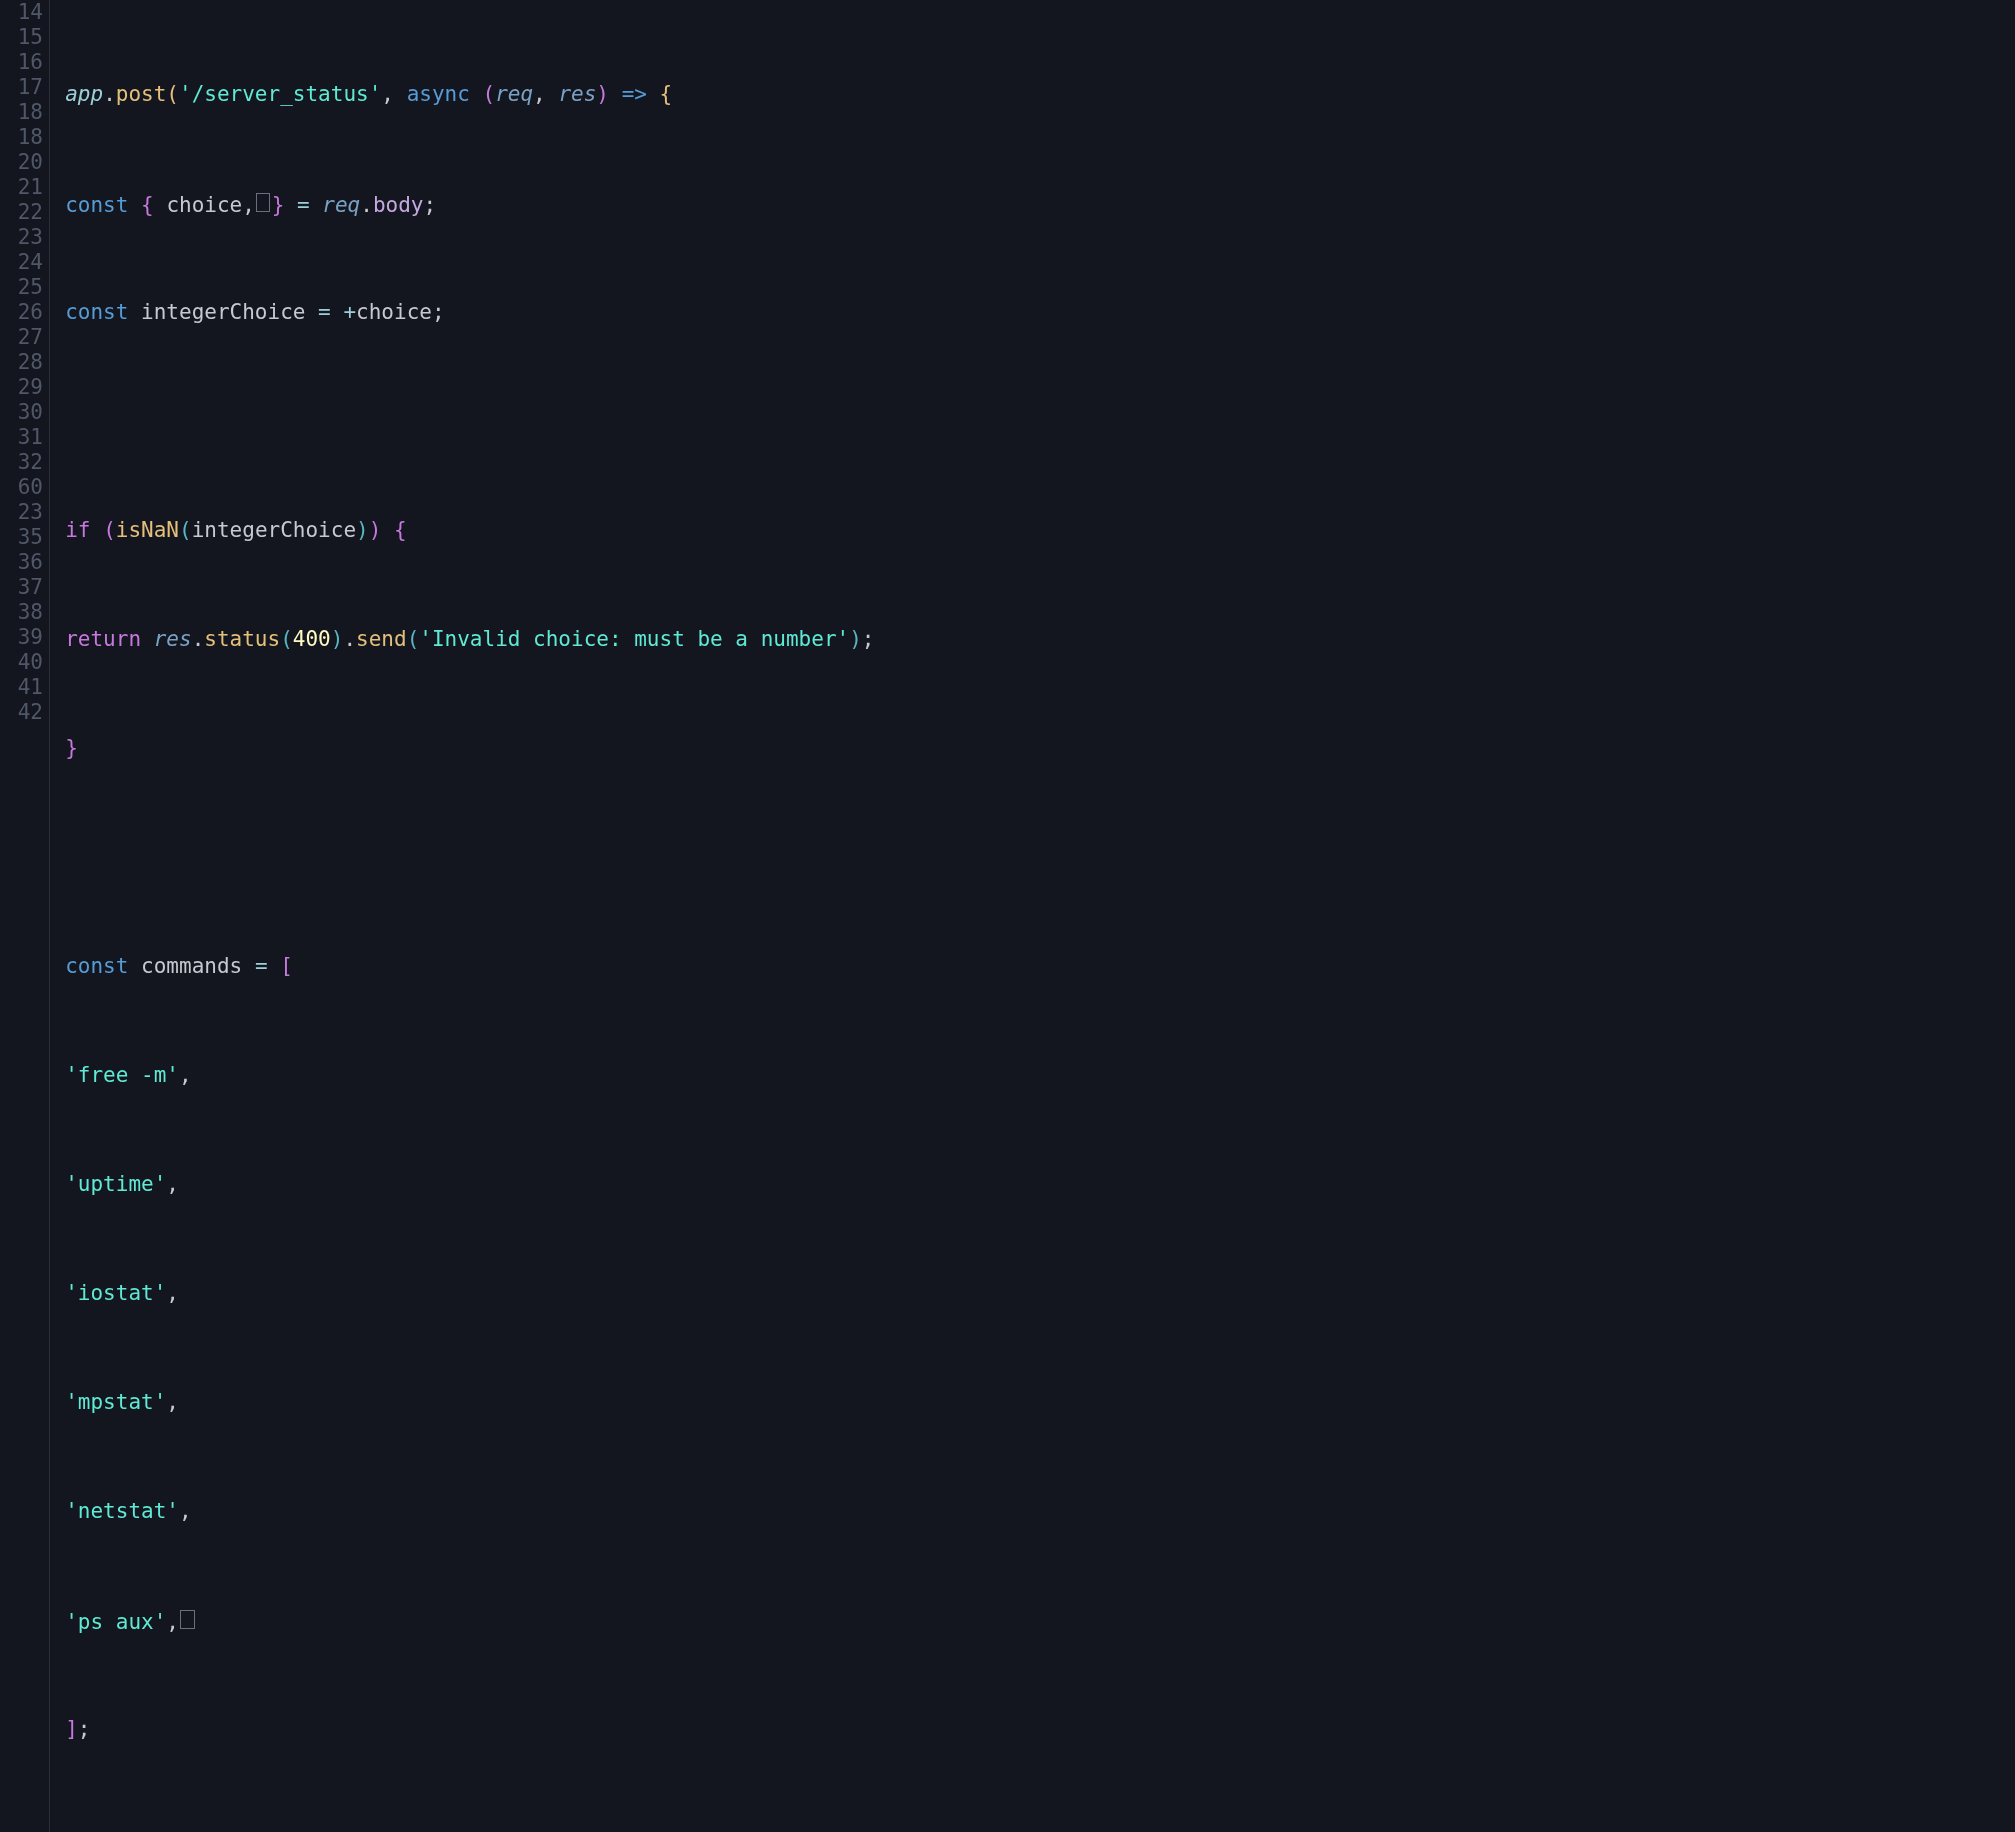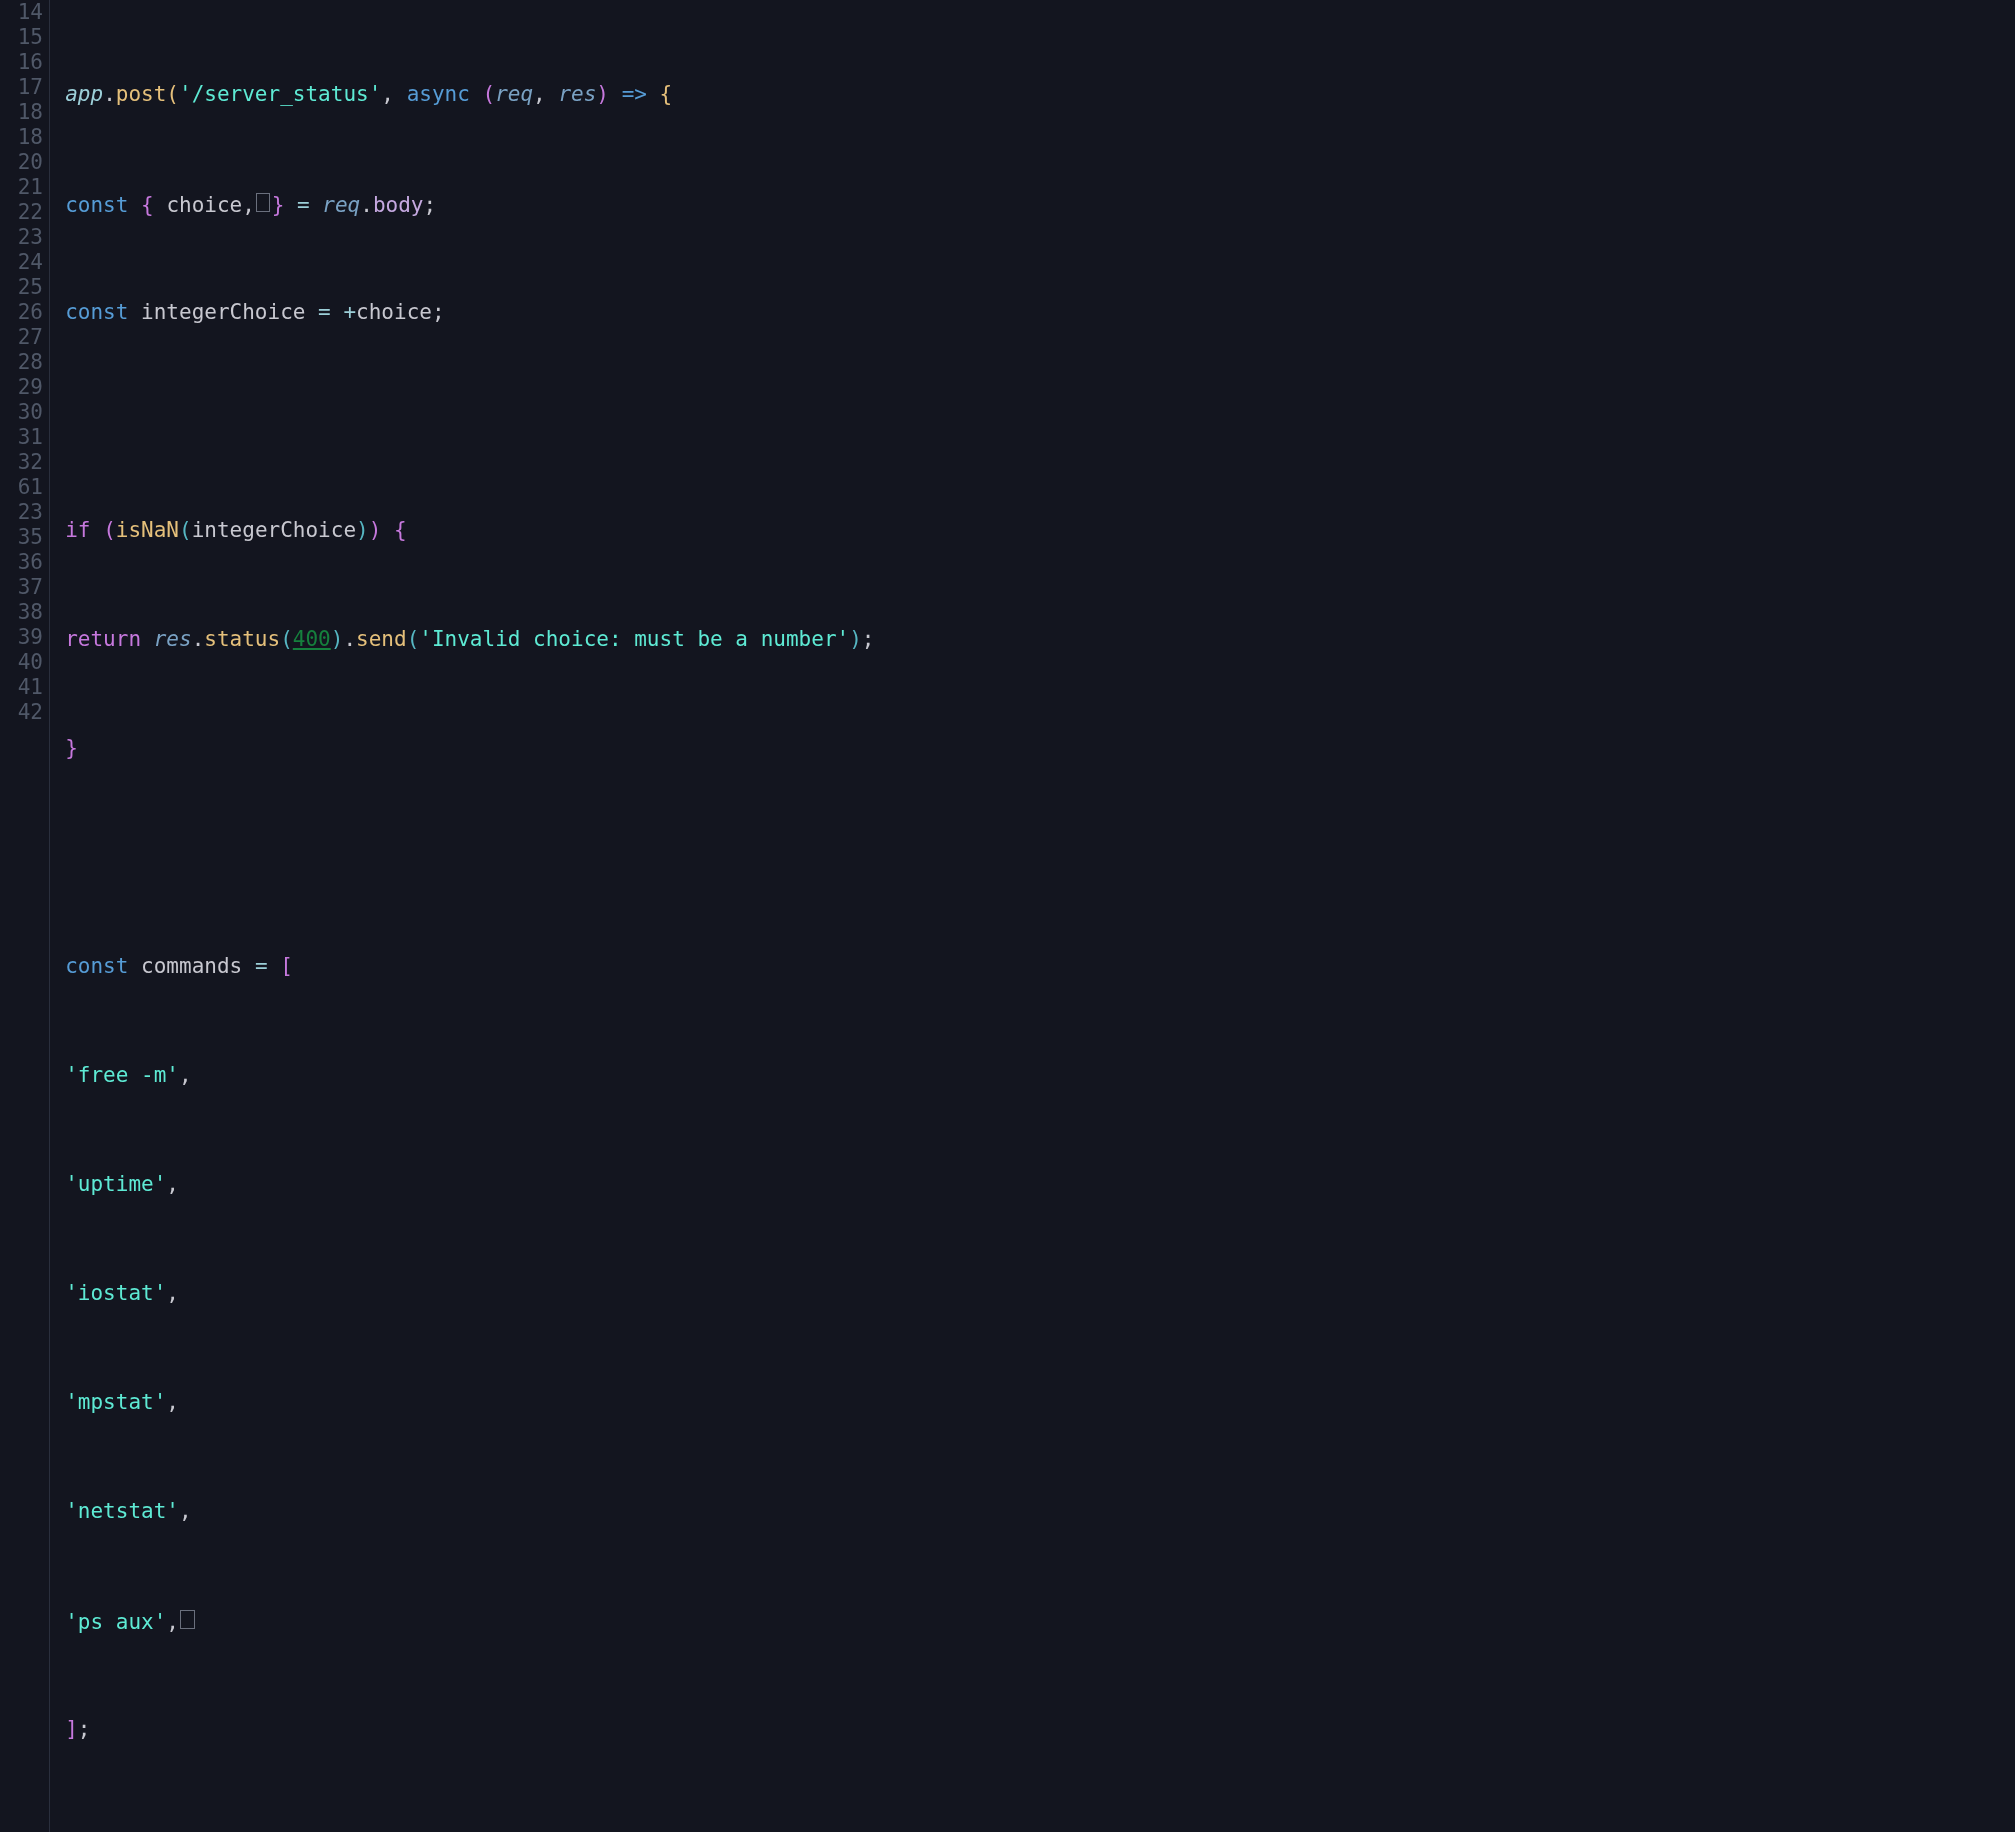--- a/index.html
+++ b/index.html
@@ -45,21 +45,21 @@
   }
   .tok-var    { color: #9ccfd8; font-style: italic; }
   .tok-prop   { color: #c5a8e0; }
   .tok-punc   { color: #e6c07b; }
   .tok-punc-b { color: #c678dd; }
   .tok-punc-c { color: #56b6c2; }
   .tok-str    { color: #5eead4; }
   .tok-kw     { color: #c678dd; }
   .tok-kw2    { color: #569cd6; }
   .tok-func   { color: #e5c07b; }
-  .tok-num    { color: #15803d; text-decoration: underline; }
+  .tok-num    { color: #fef9c3; }
   .tok-param  { color: #7aa2c4; font-style: italic; }
   .tok-op     { color: #9ccfd8; }
   .tok-plain  { color: #c8c8d0; }
   .whitespace-box {
     display: inline-block;
     width: 12.4px;
     height: 17.4px;
     border: 0.6px solid #6a6f7d;
     vertical-align: -2.5px;
     margin: 0 1.2px;
@@ -82,21 +82,21 @@
     <div class="gline">23</div>
     <div class="gline">24</div>
     <div class="gline">25</div>
     <div class="gline">26</div>
     <div class="gline">27</div>
     <div class="gline">28</div>
     <div class="gline">29</div>
     <div class="gline">30</div>
     <div class="gline">31</div>
     <div class="gline">32</div>
-    <div class="gline">61</div>
+    <div class="gline">60</div>
     <div class="gline">23</div>
     <div class="gline">35</div>
     <div class="gline">36</div>
     <div class="gline">37</div>
     <div class="gline">38</div>
     <div class="gline">39</div>
     <div class="gline">40</div>
     <div class="gline">41</div>
     <div class="gline">42</div>
   </div>

